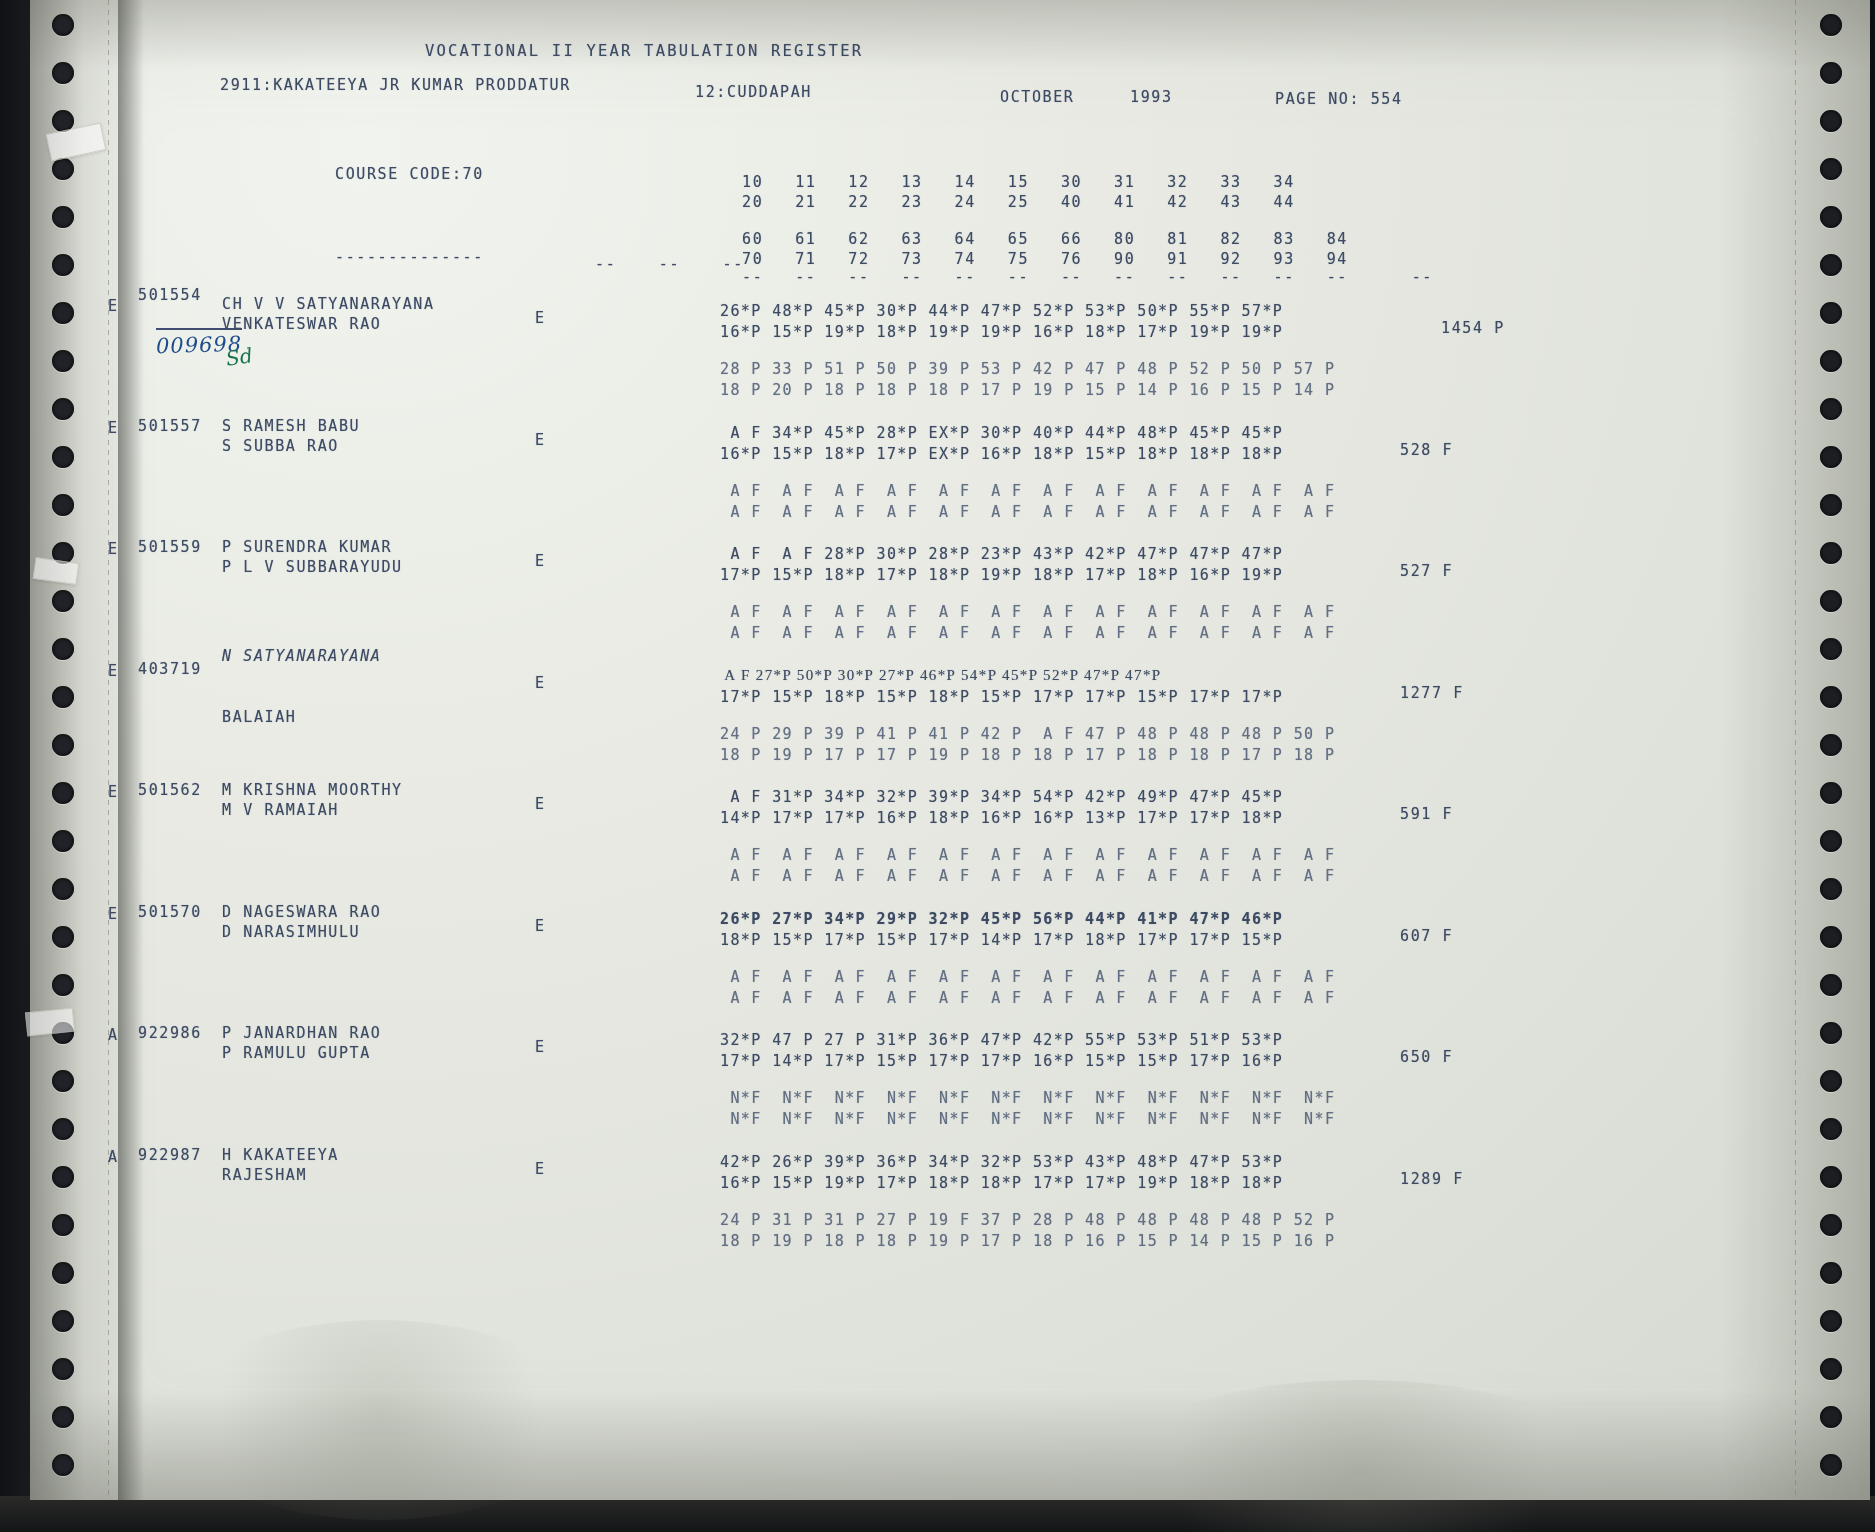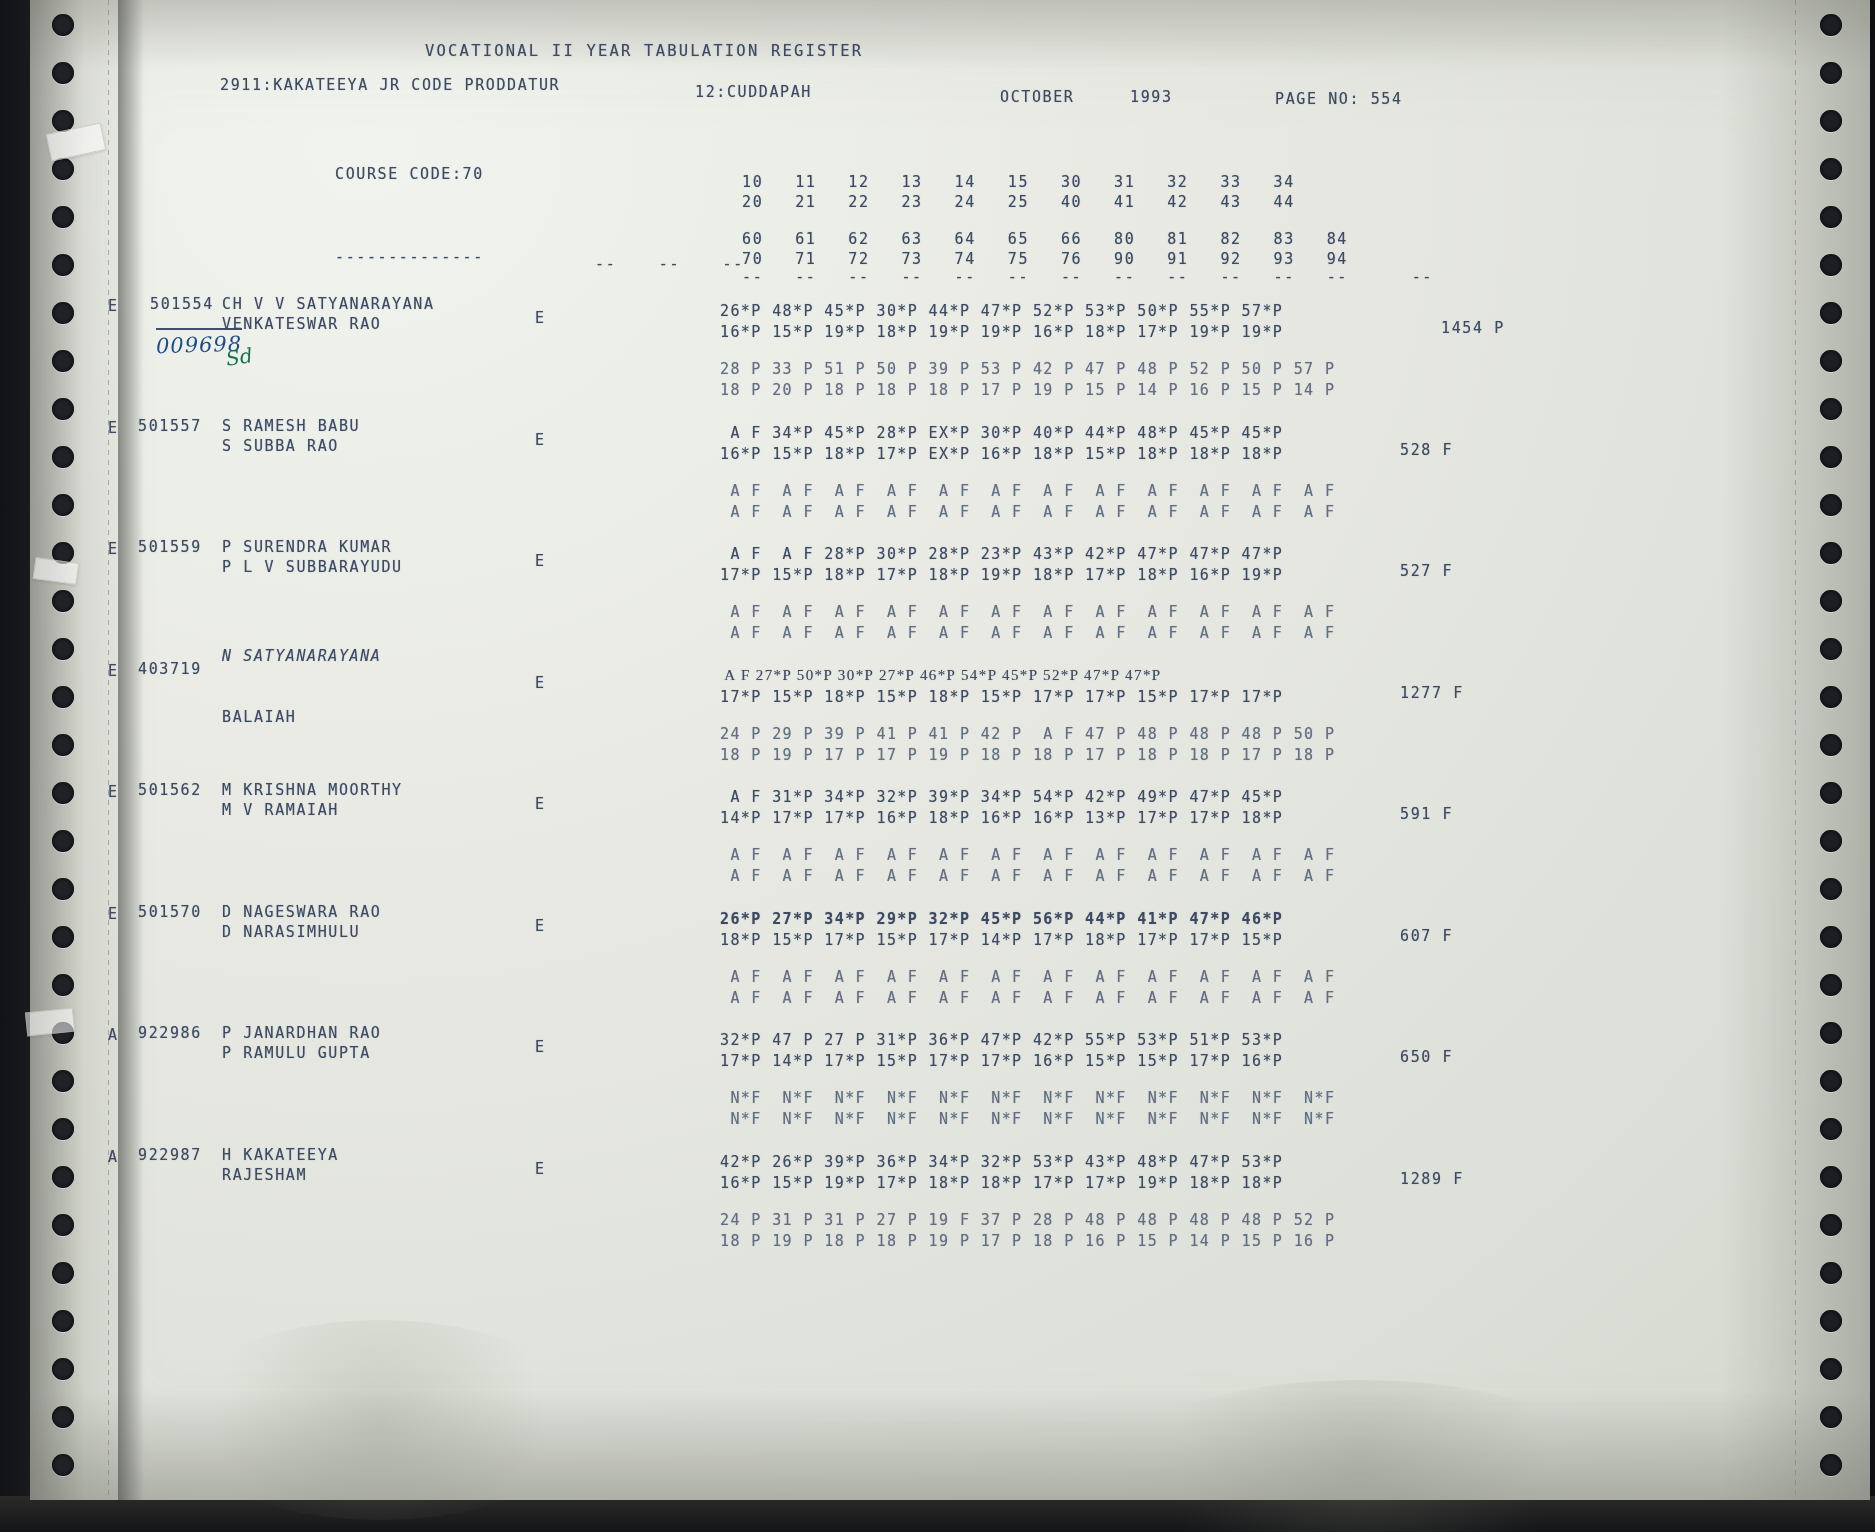--- a/index.html
+++ b/index.html
@@ -232,21 +232,21 @@
     <div class="perf-line right"></div>
 
     <div class="tape" style="left:18px; top:128px; width:54px; height:26px;"></div>
     <div class="tape" style="left:4px; top:560px; width:42px; height:20px; transform:rotate(8deg);"></div>
     <div class="tape" style="left:-4px; top:1010px; width:46px; height:22px; transform:rotate(-6deg);"></div>
     <div class="smudge" style="left:1080px; top:1380px; width:500px; height:180px;"></div>
     <div class="smudge" style="left:140px; top:1320px; width:420px; height:200px;"></div>
 
     <div class="typed t-title" style="left:395px; top:42px;">VOCATIONAL II YEAR TABULATION REGISTER</div>
 
-    <div class="typed" style="left:190px; top:76px;">2911:KAKATEEYA JR CODE PRODDATUR</div>
+    <div class="typed" style="left:190px; top:76px;">2911:KAKATEEYA JR KUMAR PRODDATUR</div>
     <div class="typed" style="left:665px; top:83px;">12:CUDDAPAH</div>
     <div class="typed" style="left:970px; top:88px;">OCTOBER</div>
     <div class="typed" style="left:1100px; top:88px;">1993</div>
     <div class="typed" style="left:1245px; top:90px;">PAGE NO: 554</div>
 
     <div class="typed" style="left:305px; top:165px;">COURSE CODE:70</div>
 
     <div class="typed" style="left:712px; top:173px;">10   11   12   13   14   15   30   31   32   33   34</div>
     <div class="typed" style="left:712px; top:193px;">20   21   22   23   24   25   40   41   42   43   44</div>
     <div class="typed" style="left:712px; top:230px;">60   61   62   63   64   65   66   80   81   82   83   84</div>
@@ -255,21 +255,21 @@
     <div class="typed" style="left:305px; top:248px;">--------------</div>
     <div class="typed" style="left:565px; top:255px;">--    --    --</div>
     <div class="typed" style="left:712px; top:268px;">--   --   --   --   --   --   --   --   --   --   --   --      --</div>
 
     <div class="hand-underline" style="left:126px; top:328px; width:86px;"></div>
     <div class="hand hand-num" style="left:126px; top:333px;">009698</div>
     <div class="hand hand-sign" style="left:196px; top:345px;">Sd</div>
 
     <div id="records">
         <div class="typed" style="left: 78px; top: 297px;">E</div>
-        <div class="typed" style="left: 108px; top: 295px; margin-left: 12px;">501554</div>
+        <div class="typed" style="left: 108px; top: 286px;">501554</div>
         <div class="typed" style="left: 192px; top: 295px;">CH V V SATYANARAYANA</div>
         <div class="typed" style="left: 192px; top: 315px;">VENKATESWAR RAO</div>
         <div class="typed" style="left: 505px; top: 309px;">E</div>
         <div class="typed marks-row" style="left: 690px; top: 302px;">26*P 48*P 45*P 30*P 44*P 47*P 52*P 53*P 50*P 55*P 57*P</div>
         <div class="typed marks-row" style="left: 690px; top: 323px;">16*P 15*P 19*P 18*P 19*P 19*P 16*P 18*P 17*P 19*P 19*P</div>
         <div class="typed marks-row faded" style="left: 690px; top: 360px;">28 P 33 P 51 P 50 P 39 P 53 P 42 P 47 P 48 P 52 P 50 P 57 P</div>
         <div class="typed marks-row faded" style="left: 690px; top: 381px;">18 P 20 P 18 P 18 P 18 P 17 P 19 P 15 P 14 P 16 P 15 P 14 P</div>
         <div class="typed" style="left: 1370px; top: 319px; margin-left: 41px;">1454 P</div>
         <div class="typed" style="left: 78px; top: 418.5px;">E</div>
         <div class="typed" style="left: 108px; top: 416.5px;">501557</div>

